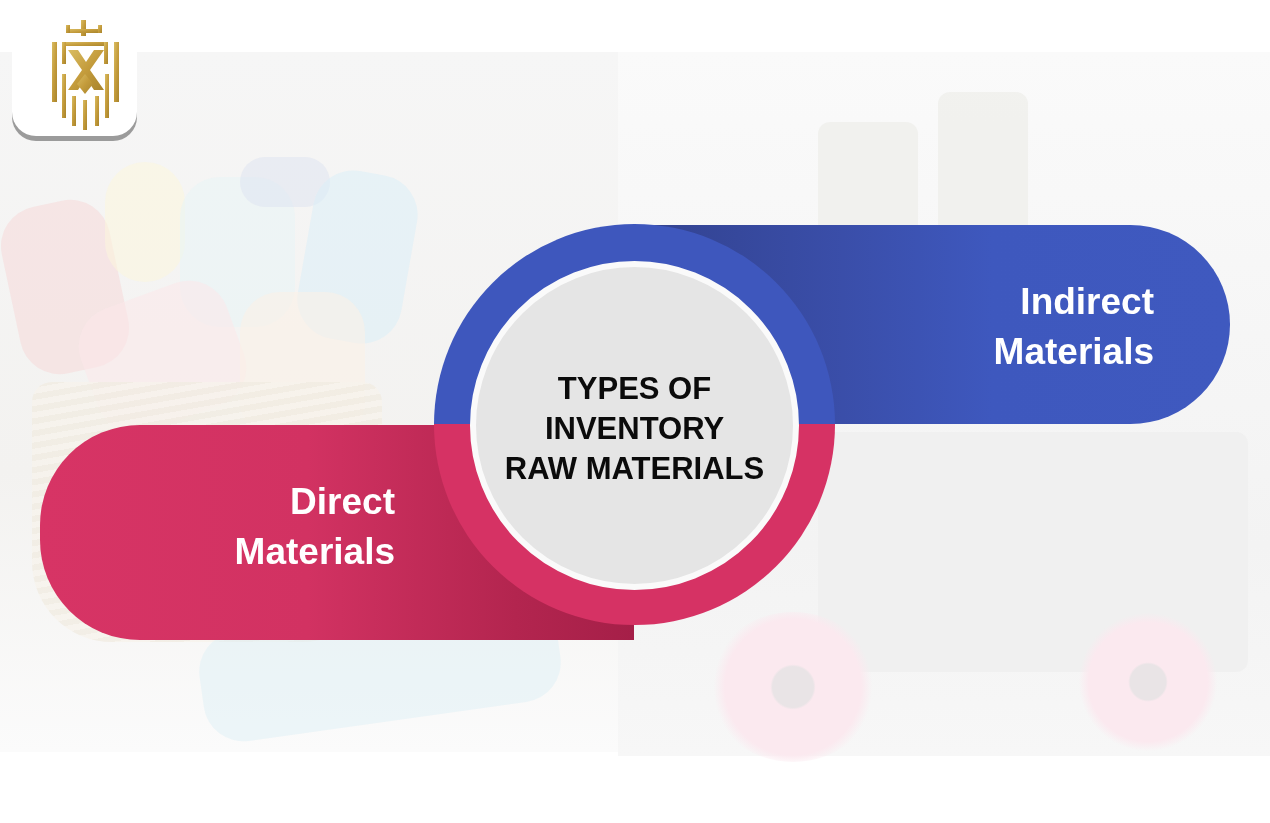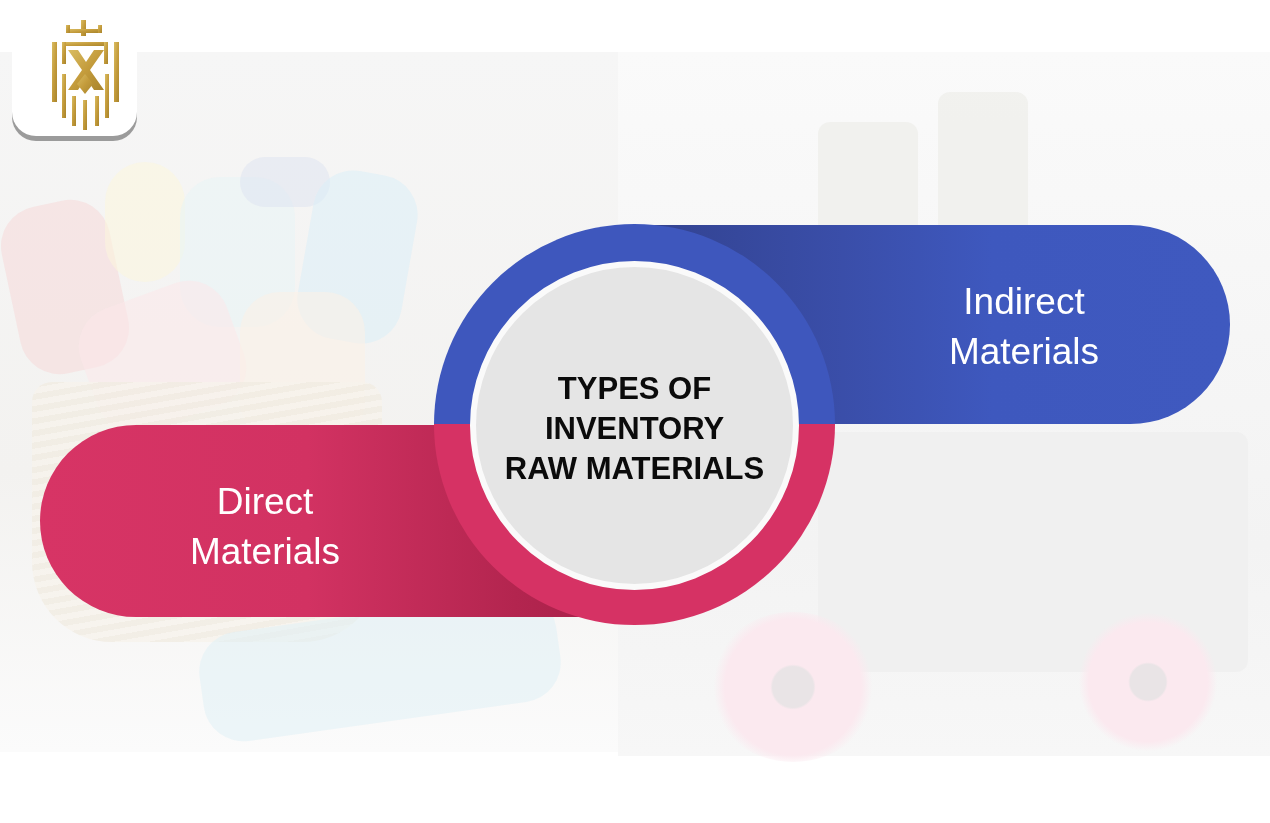--- a/index.html
+++ b/index.html
@@ -6,22 +6,22 @@
   body { width:1270px; height:823px; position:relative; overflow:hidden; background:#ffffff; font-family:"DejaVu Sans", sans-serif; }
   .bg-left { position:absolute; left:0; top:52px; width:618px; height:700px; background:linear-gradient(180deg,#f6f6f6 0%,#f3f2f0 60%,#fbfbfb 100%); }
   .bg-right { position:absolute; left:618px; top:52px; width:652px; height:704px; background:linear-gradient(180deg,#fafafa 0%,#f3f3f3 70%,#f7f7f7 100%); }
   .towel { position:absolute; border-radius:40px; opacity:0.55; }
   .basket { position:absolute; left:32px; top:330px; width:350px; height:260px; border-radius:20px 20px 80px 80px; background:repeating-linear-gradient(170deg,#f1ece2 0 6px,#f7f3ec 6px 12px); opacity:0.8; }
   .bottle { position:absolute; background:#eeeeea; border-radius:12px; opacity:0.7; }
   .flower { position:absolute; border-radius:50%; background:radial-gradient(circle,#e9e4e6 0 18%,#fbe9ef 20% 60%,rgba(255,255,255,0) 70%); }
   .logo-tile { position:absolute; left:12px; top:8px; width:125px; height:128px; background:#fff; border-radius:0 0 24px 24px; box-shadow:0 5px 0 #9b9b9b; }
   .logo-svg { position:absolute; left:36px; top:8px; }
   .pill-blue { position:absolute; left:634px; top:225px; width:596px; height:199px; border-radius:0 100px 100px 0; background:linear-gradient(90deg,#32428f 0%,#3a4ea9 35%,#3e58be 60%,#3f59bf 100%); }
-  .pill-pink { position:absolute; left:40px; top:425px; width:594px; height:192px; border-radius:100px 0 0 100px; background:linear-gradient(90deg,#d73465 0%,#d23262 45%,#b3254f 80%,#a51f48 100%); }
-  .pill-text { position:absolute; color:#ffffff; font-family:"Liberation Sans", sans-serif; font-weight:400; font-size:37px; line-height:50px; text-align:center; }
+  .pill-pink { position:absolute; left:40px; top:425px; width:594px; height:215px; border-radius:100px 0 0 100px; background:linear-gradient(90deg,#d73465 0%,#d23262 45%,#b3254f 80%,#a51f48 100%); }
+  .pill-text { position:absolute; color:#ffffff; font-family:"Liberation Sans", sans-serif; font-weight:700; font-size:37px; line-height:50px; text-align:right; }
   .ring { position:absolute; left:434px; top:224px; width:401px; height:401px; border-radius:50%; background:linear-gradient(180deg,#3e57bd 0%,#3e57bd 50%,#d63264 50%,#d63264 100%); }
   .inner { position:absolute; left:470px; top:261px; width:329px; height:329px; border-radius:50%; background:#e5e5e5; border:6px solid #fafafa; box-sizing:border-box; display:flex; align-items:center; justify-content:center; }
   .inner-title { font-family:"Liberation Sans", sans-serif; font-weight:700; font-size:31px; line-height:40px; color:#0b0b0b; text-align:center; margin-top:6px; }
 </style>
 </head>
 <body>
 
 <div class="bg-left">
   <div class="towel" style="left:10px;top:150px;width:110px;height:170px;background:#f6d8d8;transform:rotate(-12deg);"></div>
   <div class="towel" style="left:105px;top:110px;width:80px;height:120px;background:#fbf5dc;"></div>

